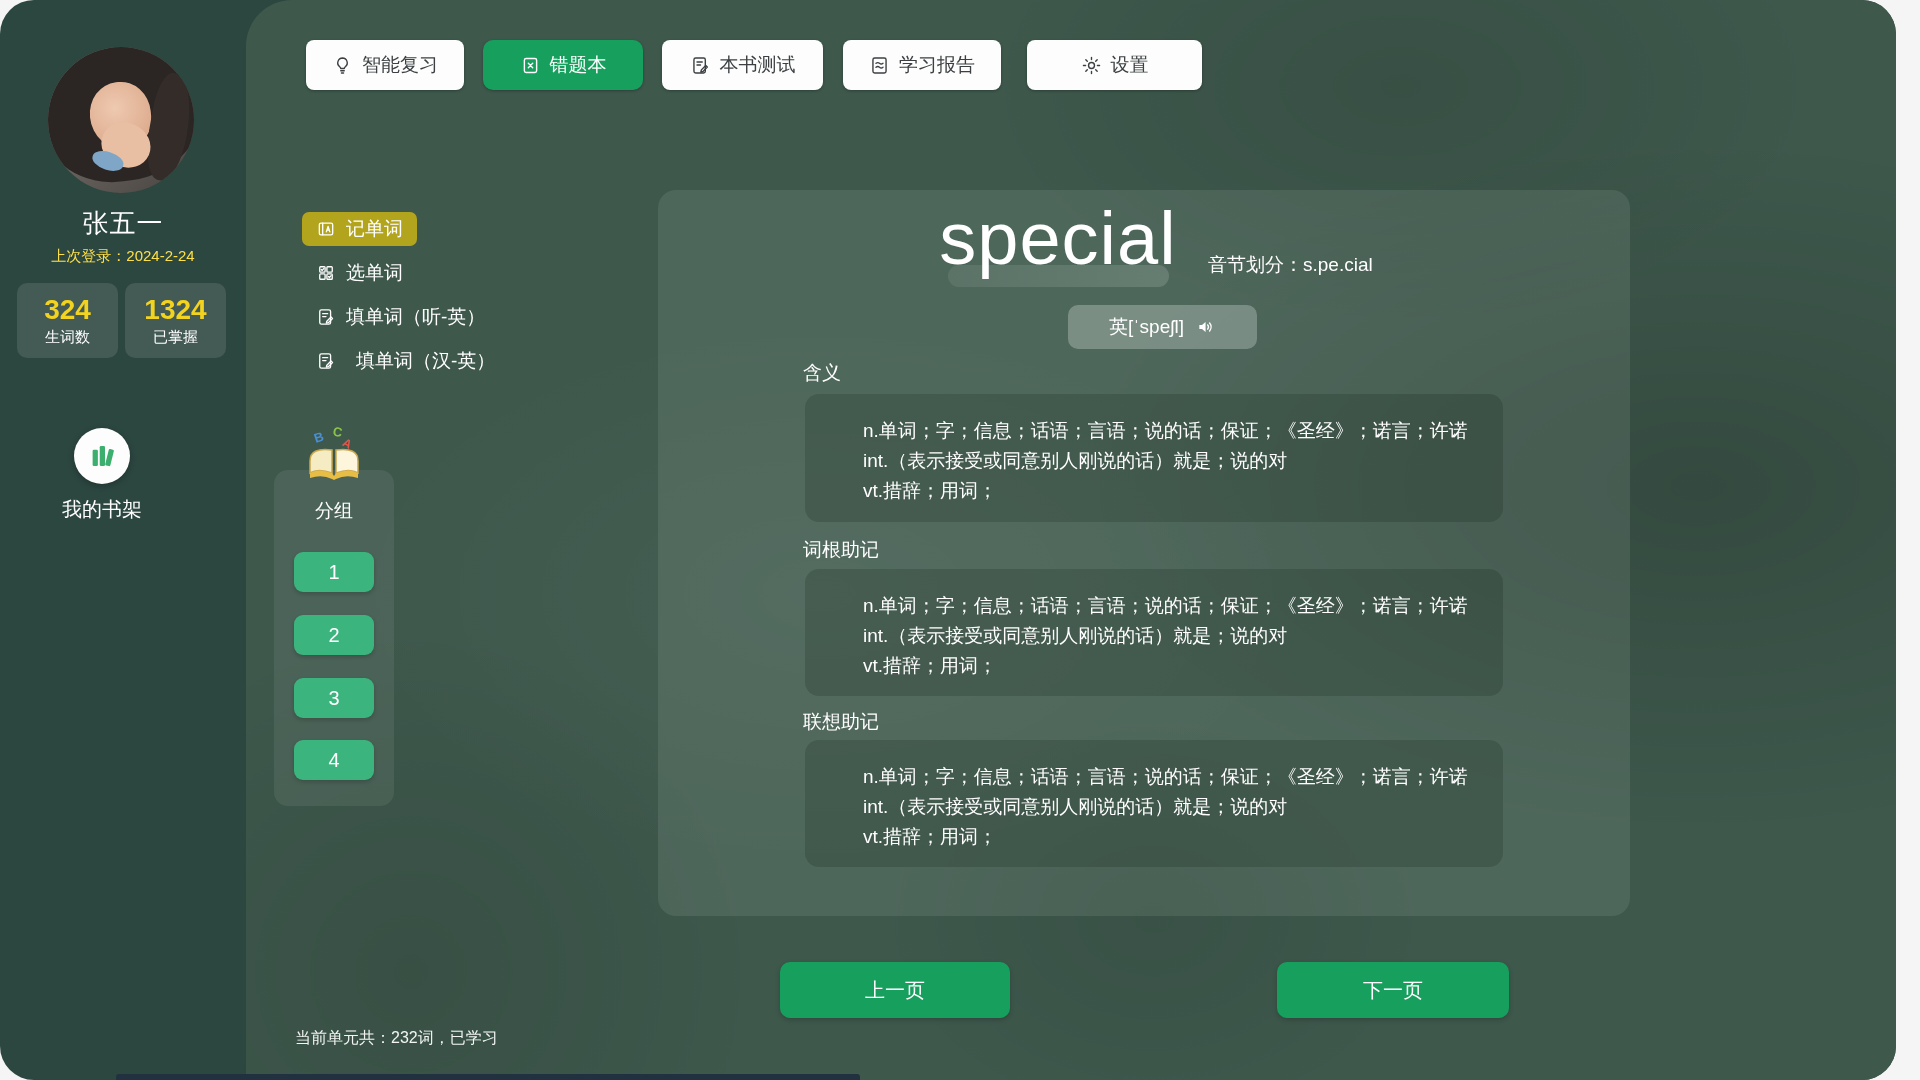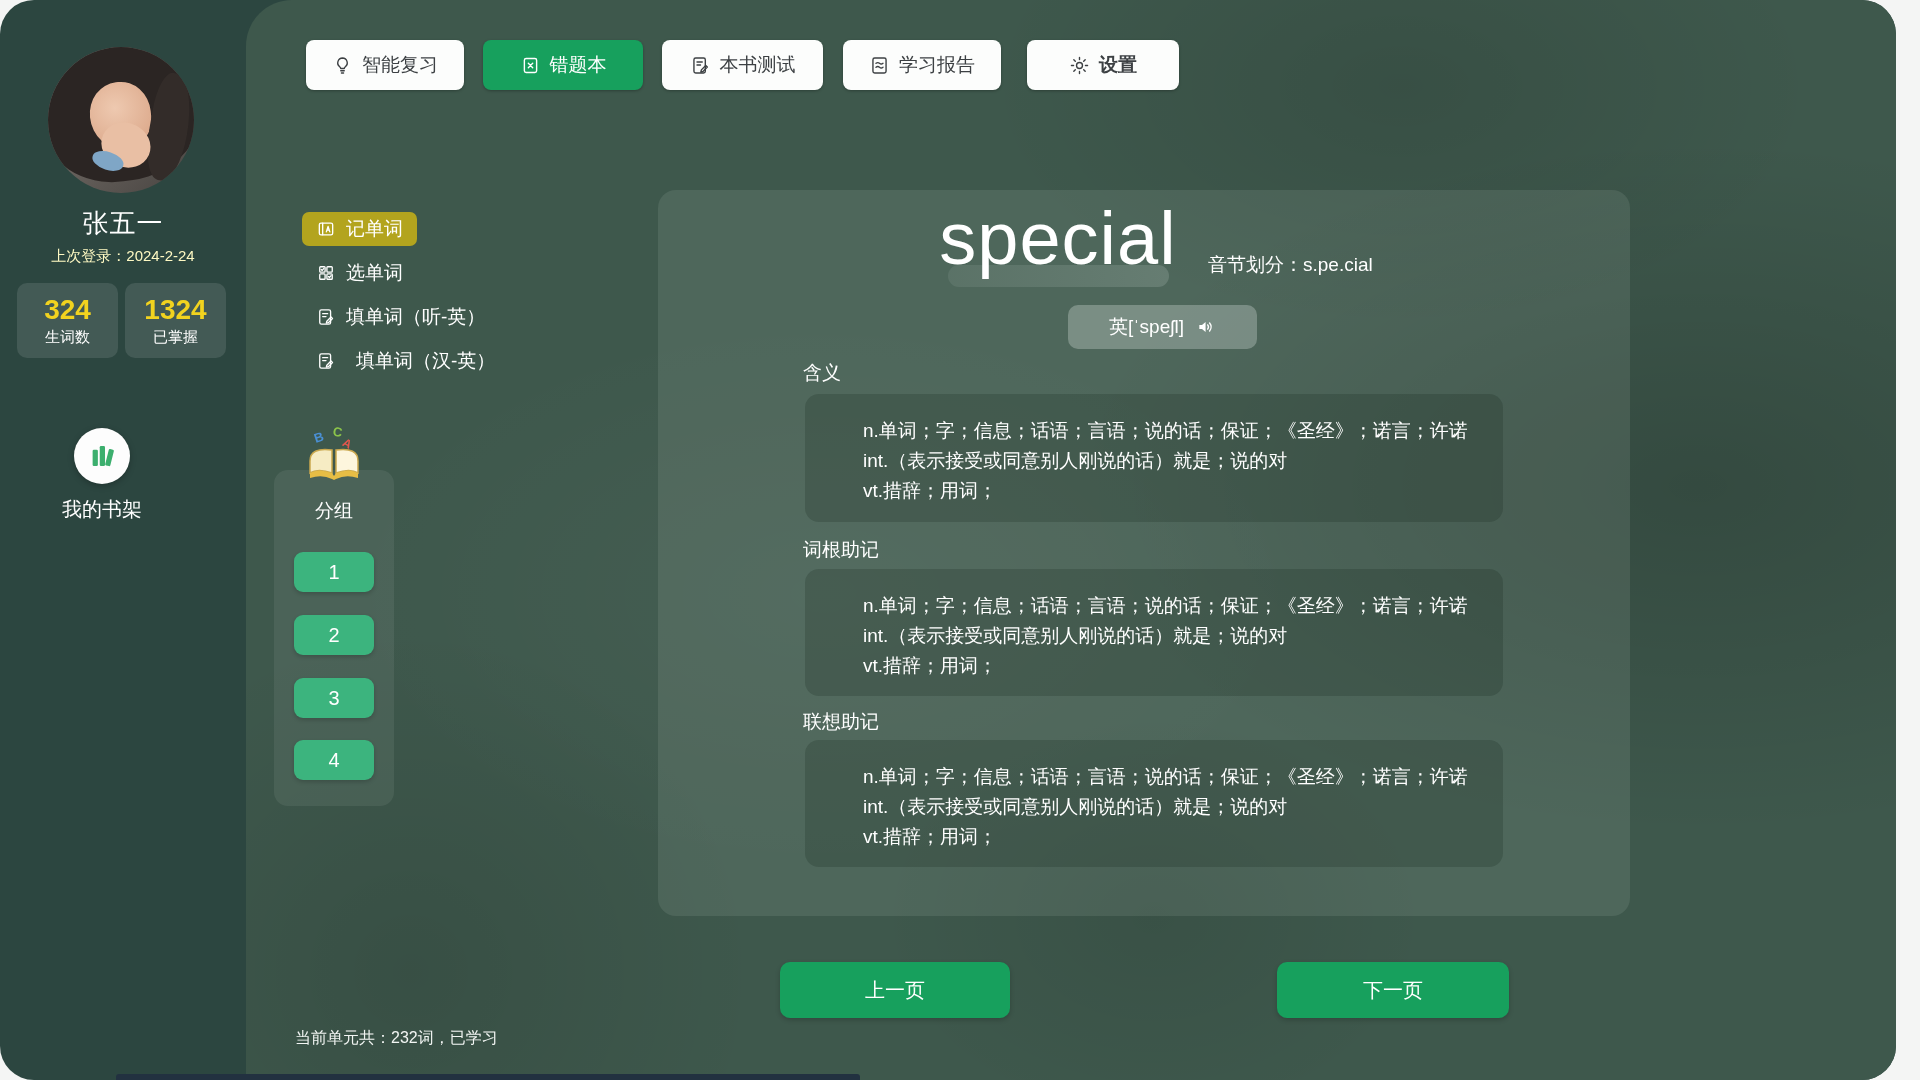--- a/index.html
+++ b/index.html
@@ -44,21 +44,21 @@
     position:absolute; right:4%; top:18%; width:26%; height:74%;
     background:#332c29; border-radius:40% 60% 50% 50%;
     transform:rotate(10deg);
   }
   .user-name {
     position:absolute; left:0; top:206px; width:246px; text-align:center;
     color:#fff; font-size:26px; letter-spacing:1px;
   }
   .last-login {
     position:absolute; left:0; top:247px; width:246px; text-align:center;
-    color:#fef9c3; font-size:15px;
+    color:#fde047; font-size:15px;
   }
   .stats { position:absolute; left:17px; top:283px; display:flex; gap:7px; }
   .stat-box {
     width:101px; height:75px; border-radius:10px;
     background:rgba(255,255,255,0.11);
     display:flex; flex-direction:column; align-items:center; justify-content:center;
   }
   .stat-value { color:var(--number-yellow,#F2D31F); font-size:28px; font-weight:bold; line-height:30px; }
   .stat-label { color:#fff; font-size:15px; margin-top:3px; }
   .shortcut { position:absolute; left:0; width:204px; text-align:center; cursor:pointer; }
@@ -83,27 +83,27 @@
       var(--board-bg,#3E584C);
   }
   
   .tab {
     position:absolute; top:40px; height:50px; border:none; cursor:pointer;
     border-radius:8px; background:#fcfdfc; color:#3c4043; font-size:19px;
     display:flex; align-items:center; justify-content:center; gap:9px;
     box-shadow:0 1px 3px rgba(0,0,0,0.28);
     font-family:inherit;
   }
-  .tab.active { background:var(--accent-green,#17A05D); color:#fff; }
+  .tab.active { background:var(--accent-green,#17A05D); color:#fff;border-radius:10px; }
   .tab svg { flex:0 0 auto; }
   .tab1 { left:60px;  width:158px; }
   .tab2 { left:237px; width:160px; }
   .tab3 { left:416px; width:161px; }
   .tab4 { left:597px; width:158px; }
-  .tab5 { left:781px; width:152px;font-weight:bold; }
+  .tab5 { left:781px; width:175px; }
   
   .nav-item {
     position:absolute; left:56px; height:34px; cursor:pointer;
     display:flex; align-items:center; gap:10px;
     color:#fff; font-size:19px; padding:0 14px; border-radius:7px;
   }
   .nav-item.active { background:var(--active-yellow,#B3A41E); }
   .nav-word   { top:212px; }
   .nav-choose { top:256px; }
   .nav-fill1  { top:300px; }

